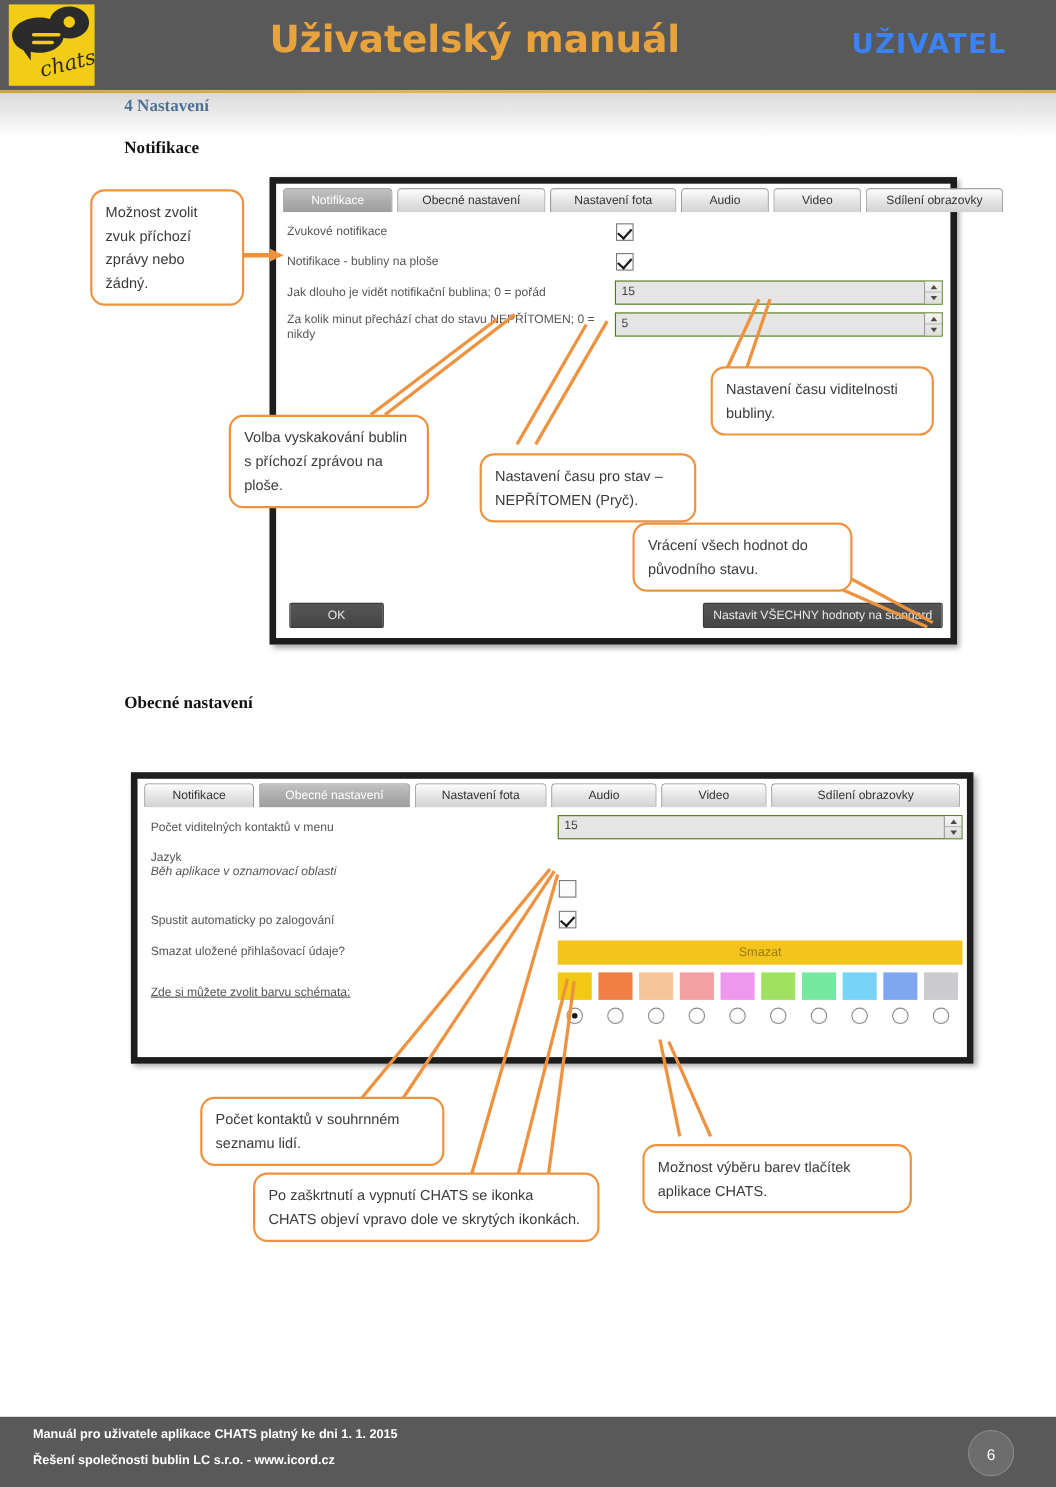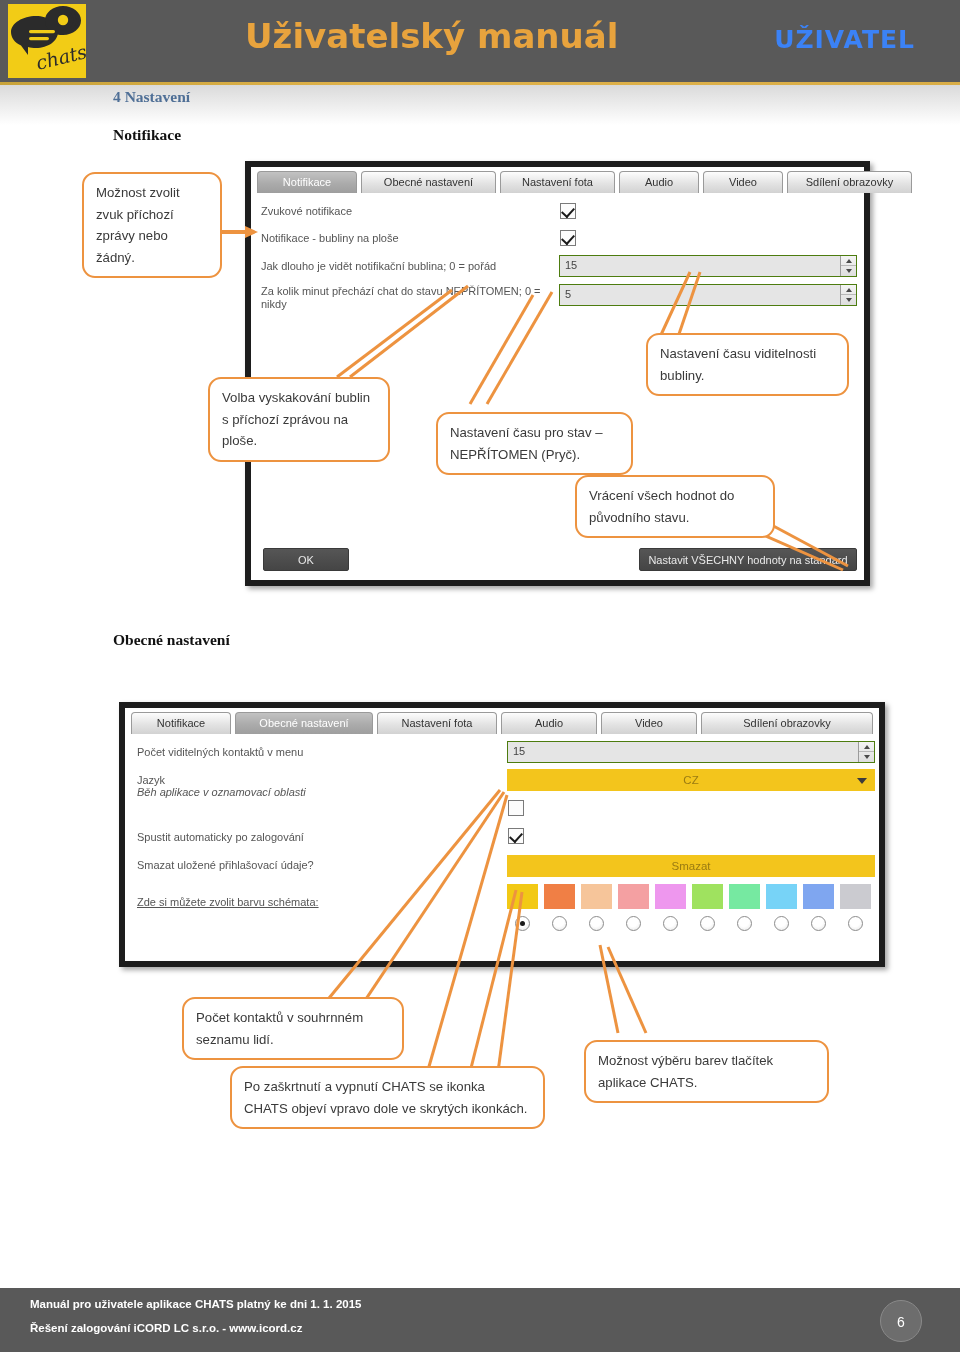--- a/index.html
+++ b/index.html
@@ -267,24 +267,20 @@
   <div class="flabel" style="left:12px; top:38px;">Počet viditelných kontaktů v menu</div>
   <div class="spin" style="left:382px; top:33px; width:368px;">
     <span class="val">15</span>
     <span class="btns">
         <i class="up"></i>
         <i class="down"></i>
       </span>
   </div>
 
   <div class="flabel" style="left:12px; top:66px;">Jazyk</div>
-  <div class="combo" style="left:382px; top:61px; width:368px;">
-    <span>CZ</span>
-    <span class="arrow"></span>
-  </div>
 
   <div class="flabel" style="left:12px; top:78px;font-style:italic;">Běh aplikace v oznamovací oblasti</div>
   <div class="cbox" style="left:383px; top:92px;"></div>
 
   <div class="flabel" style="left:12px; top:123px;">Spustit automaticky po zalogování</div>
   <div class="cbox on" style="left:383px; top:120px;"></div>
 
   <div class="flabel" style="left:12px; top:151px;">Smazat uložené přihlašovací údaje?</div>
   <div class="btn-flat" style="left:382px; top:147px; width:368px;">Smazat</div>
 
@@ -348,14 +344,14 @@
 <div class="callout" style="left:208px; top:377px; width:182px;">Volba vyskakování bublin s příchozí zprávou na ploše.</div>
 <div class="callout" style="left:416px; top:412px; width:197px;margin-left:20px;">Nastavení času pro stav – NEPŘÍTOMEN (Pryč).</div>
 <div class="callout" style="left:646px; top:333px; width:203px;">Nastavení času viditelnosti bubliny.</div>
 <div class="callout" style="left:575px; top:475px; width:200px;">Vrácení všech hodnot do původního stavu.</div>
 <div class="callout" style="left:182px; top:997px; width:222px;">Počet kontaktů v souhrnném  seznamu lidí.</div>
 <div class="callout" style="left:230px; top:1066px;width:315px;">Po zaškrtnutí a vypnutí CHATS se ikonka CHATS objeví vpravo dole ve skrytých ikonkách.</div>
 <div class="callout" style="left:584px; top:1040px;width:245px;">Možnost výběru barev tlačítek aplikace CHATS.</div>
 
 <div class="footer"></div>
 <div class="footer-line" id="footer-l1">Manuál pro uživatele aplikace CHATS platný ke dni 1. 1. 2015</div>
-<div class="footer-line" id="footer-l2">Řešení zalogování iCORD LC s.r.o. - www.icord.cz</div>
+<div class="footer-line" id="footer-l2">Řešení společnosti bublin LC s.r.o. - www.icord.cz</div>
 <div class="page-num">6</div>
 
 </body></html>

